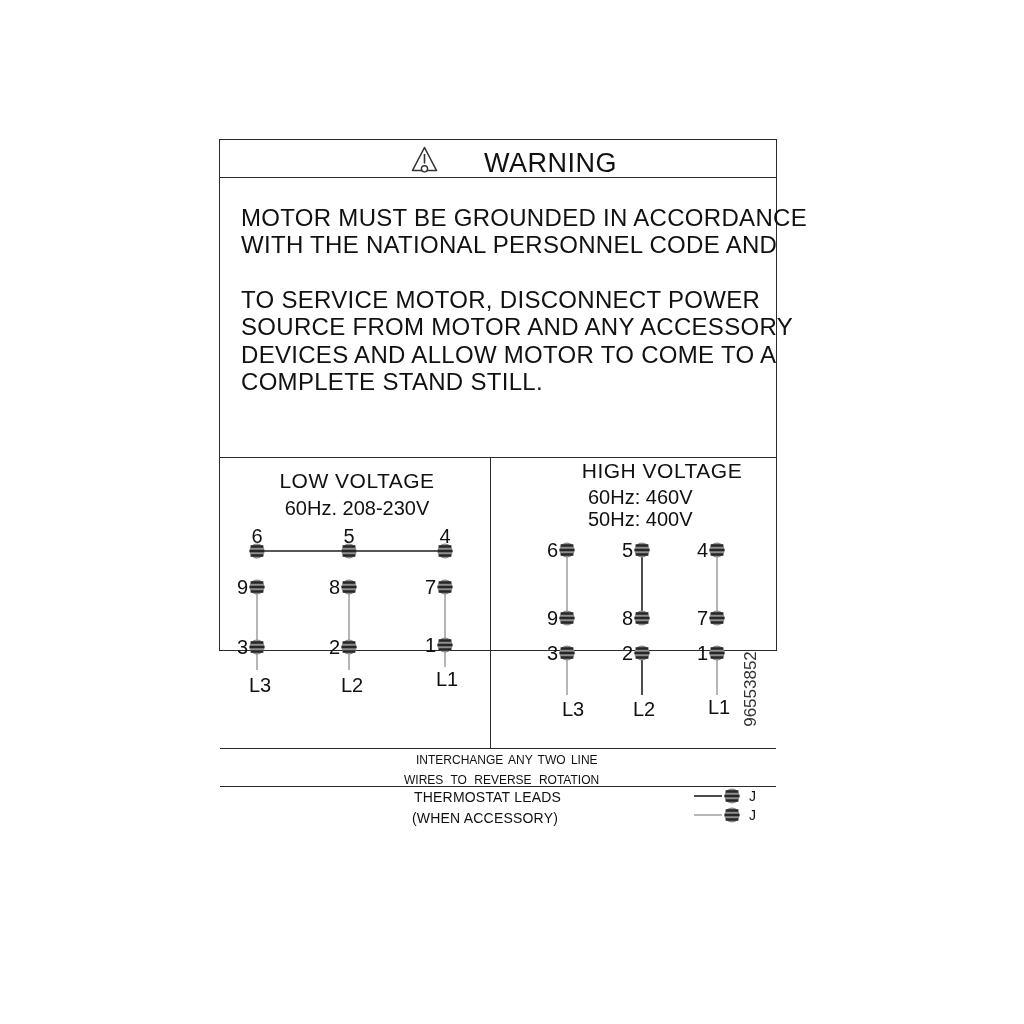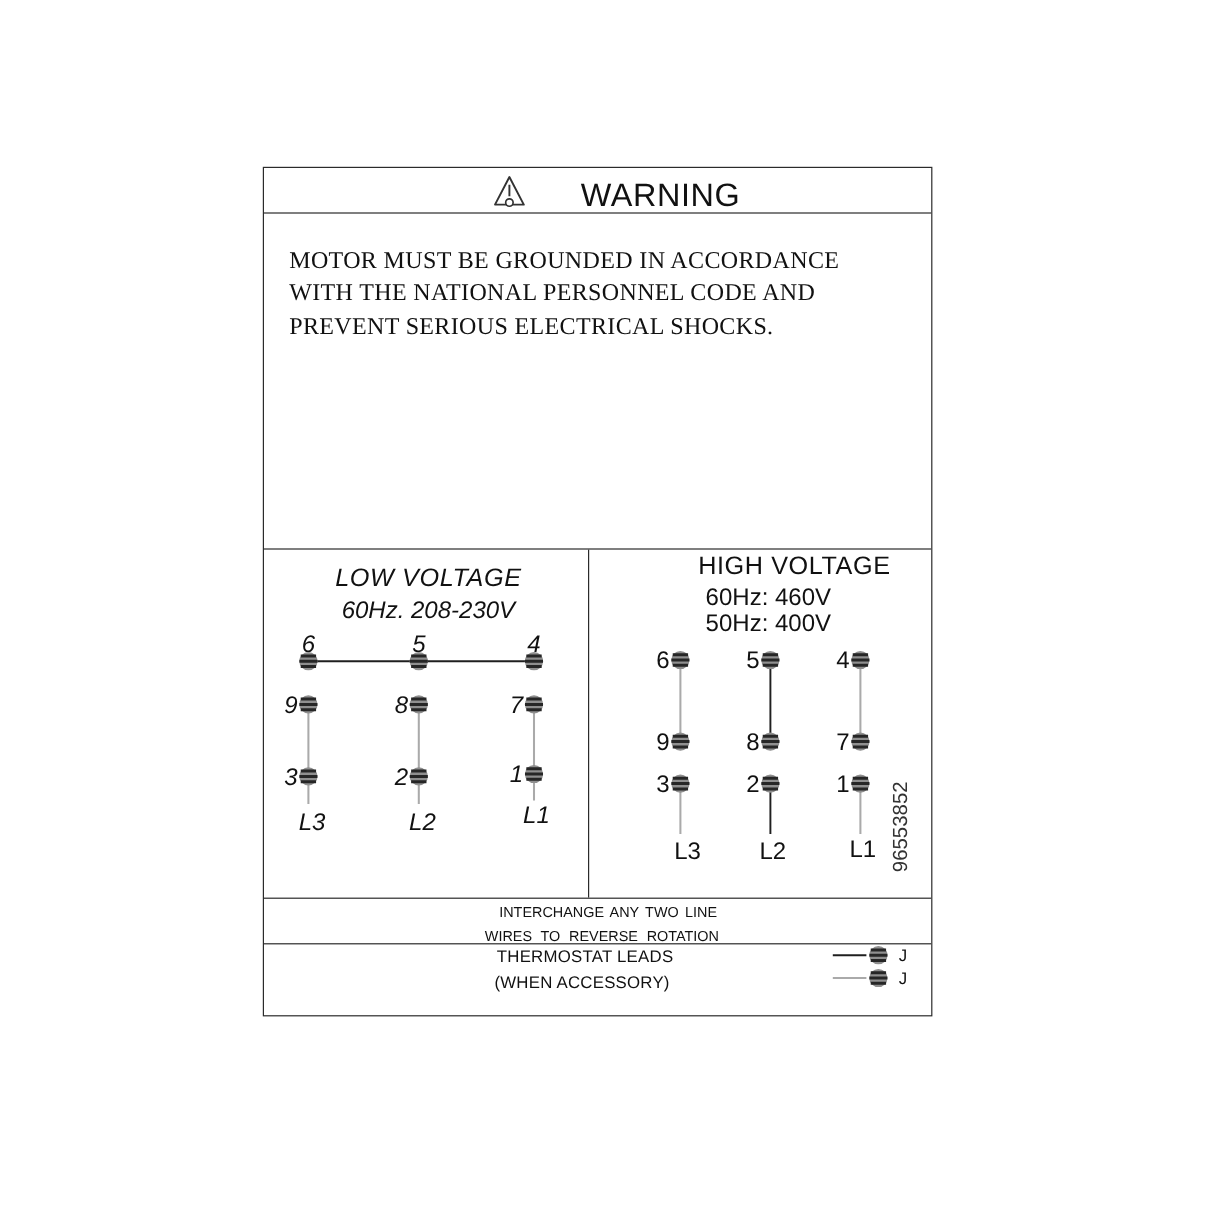--- a/index.html
+++ b/index.html
@@ -3,44 +3,43 @@
 <meta charset="utf-8">
 <style>
   html,body{margin:0;padding:0;}
   body{
     width:1024px;height:1024px;background:#ffffff;position:relative;
     font-family:"Liberation Sans","DejaVu Sans",sans-serif;color:#111;
     -webkit-font-smoothing:antialiased;
   }
   *{box-sizing:border-box;}
   .label-box{
-    position:absolute;left:219px;top:139px;width:558px;height:708px;
+    position:absolute;left:219px;top:139px;width:558px;height:512px;
     border:1.5px solid #2b2b2b;background:#fff;
   }
   .hdr{
     position:relative;height:38px;border-bottom:1.5px solid #2b2b2b;
   }
   .hdr .warn-icon{position:absolute;left:190px;top:5px;}
   .hdr .warn-title{
     position:absolute;left:264px;top:8px;font-size:27px;letter-spacing:.5px;
     white-space:nowrap;
   }
   .warn-text{
     height:280px;border-bottom:1.5px solid #2b2b2b;
-    padding:26px 16px 16px 21px;font-size:20px;line-height:27.4px;
+    padding:26px 16px 16px 21px;font-size:24px;line-height:27.4px;
     letter-spacing:.3px;
-    font-family:Liberation Serif, serif;
   }
   .warn-text p{margin:0;}
   .warn-text p.second{margin-top:27px;}
   .warn-text span{display:block;white-space:nowrap;}
   .volt-row{
     display:flex;height:291px;border-bottom:1.5px solid #2b2b2b;
   }
-  .volt-col-low{width:271px;border-right:1.5px solid #2b2b2b;position:relative;font-style:italic;}
+  .volt-col-low{width:271px;border-right:1.5px solid #2b2b2b;position:relative;}
   .volt-col-high{flex:1;position:relative;}
   .volt-col-low svg,.volt-col-high svg{position:absolute;left:0;top:0;}
   .rot-note{position:relative;height:38px;border-bottom:1.5px solid #2b2b2b;font-size:12px;}
   .rot-note .l1{position:absolute;left:196px;top:4px;white-space:nowrap;word-spacing:2px;}
   .rot-note .l2{position:absolute;left:184px;top:24px;white-space:nowrap;word-spacing:4px;}
   .thermo{position:relative;height:40px;font-size:14px;}
   .thermo .t1{position:absolute;left:194px;top:2px;white-space:nowrap;letter-spacing:.2px;}
   .thermo .t2{position:absolute;left:192px;top:23px;white-space:nowrap;letter-spacing:.2px;}
   .thermo .leads{position:absolute;left:468px;top:0;}
   svg text{font-family:"Liberation Sans","DejaVu Sans",sans-serif;fill:#111;}
@@ -73,21 +72,26 @@
       <line x1="14.5" y1="9" x2="14.5" y2="18.5" stroke="#333" stroke-width="1.6"></line>
       <circle cx="14.5" cy="23.8" r="3.1" fill="#fff" stroke="#333" stroke-width="1.4"></circle>
     </svg>
     <div class="warn-title">WARNING</div>
   </div>
 
   <div class="warn-text">
     <p>
       <span>MOTOR MUST BE GROUNDED IN ACCORDANCE</span>
       <span>WITH THE NATIONAL PERSONNEL CODE AND</span>
-      <span>PREVENT SERIOUS ELECTRICAL SHOCKS.</span>
+    </p>
+    <p class="second">
+      <span>TO SERVICE MOTOR, DISCONNECT POWER</span>
+      <span>SOURCE FROM MOTOR AND ANY ACCESSORY</span>
+      <span>DEVICES AND ALLOW MOTOR TO COME TO A</span>
+      <span>COMPLETE STAND STILL.</span>
     </p>
   </div>
 
   <div class="volt-row">
 
     <div class="volt-col-low">
       <svg width="271" height="291" viewBox="0 0 271 291">
         <text class="dia-title" x="137" y="30" text-anchor="middle">LOW VOLTAGE</text>
         <text class="dia-sub" x="137" y="57" text-anchor="middle">60Hz. 208-230V</text>
 

